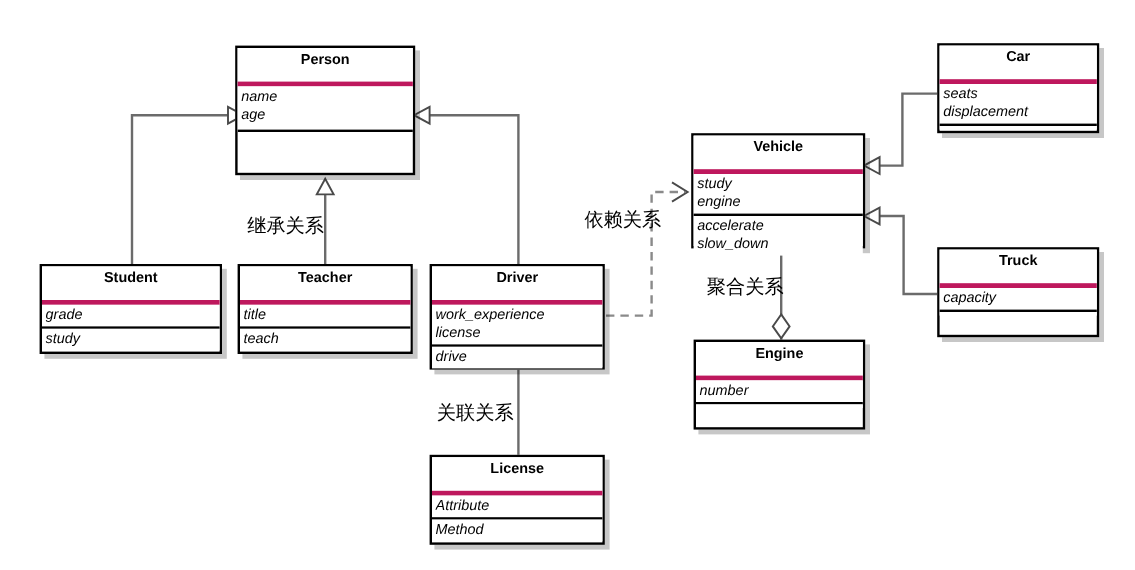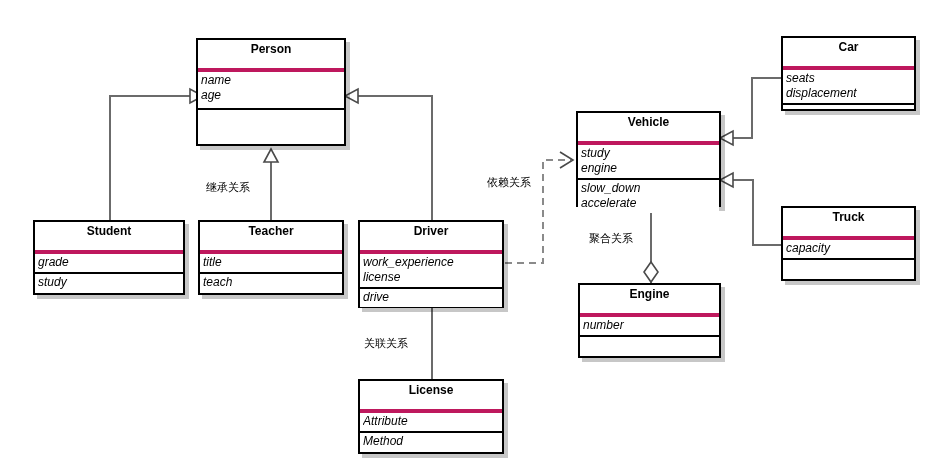--- a/index.html
+++ b/index.html
@@ -48,21 +48,21 @@
     line-height:15px;
     color:#000;
     white-space:nowrap;
     overflow:hidden;
     font-style:italic;
   }
 
   
   .rel-label{
     position:absolute;
-    font-size:11px;
+    font-size:16px;
     line-height:14px;
     color:#000;
     white-space:nowrap;
     font-family:"DejaVu Sans","Liberation Sans",sans-serif;
   }
 
   
   #edges{
     position:absolute;
     left:0;top:0;
@@ -178,22 +178,22 @@
     </div>
   </div>
 
   <div class="uml-class" style="left:576px;top:111px;width:145px;height:96px;">
     <div class="uml-name">Vehicle</div>
     <div class="uml-attrs" style="height:35px;">
       <div class="uml-line">study</div>
       <div class="uml-line">engine</div>
     </div>
     <div class="uml-ops">
+      <div class="uml-line">accelerate</div>
       <div class="uml-line">slow_down</div>
-      <div class="uml-line">accelerate</div>
     </div>
   </div>
 
   <div class="uml-class" style="left:781px;top:36px;width:135px;height:75px;">
     <div class="uml-name">Car</div>
     <div class="uml-attrs" style="height:35px;">
       <div class="uml-line">seats</div>
       <div class="uml-line">displacement</div>
     </div>
     <div class="uml-ops"></div>

